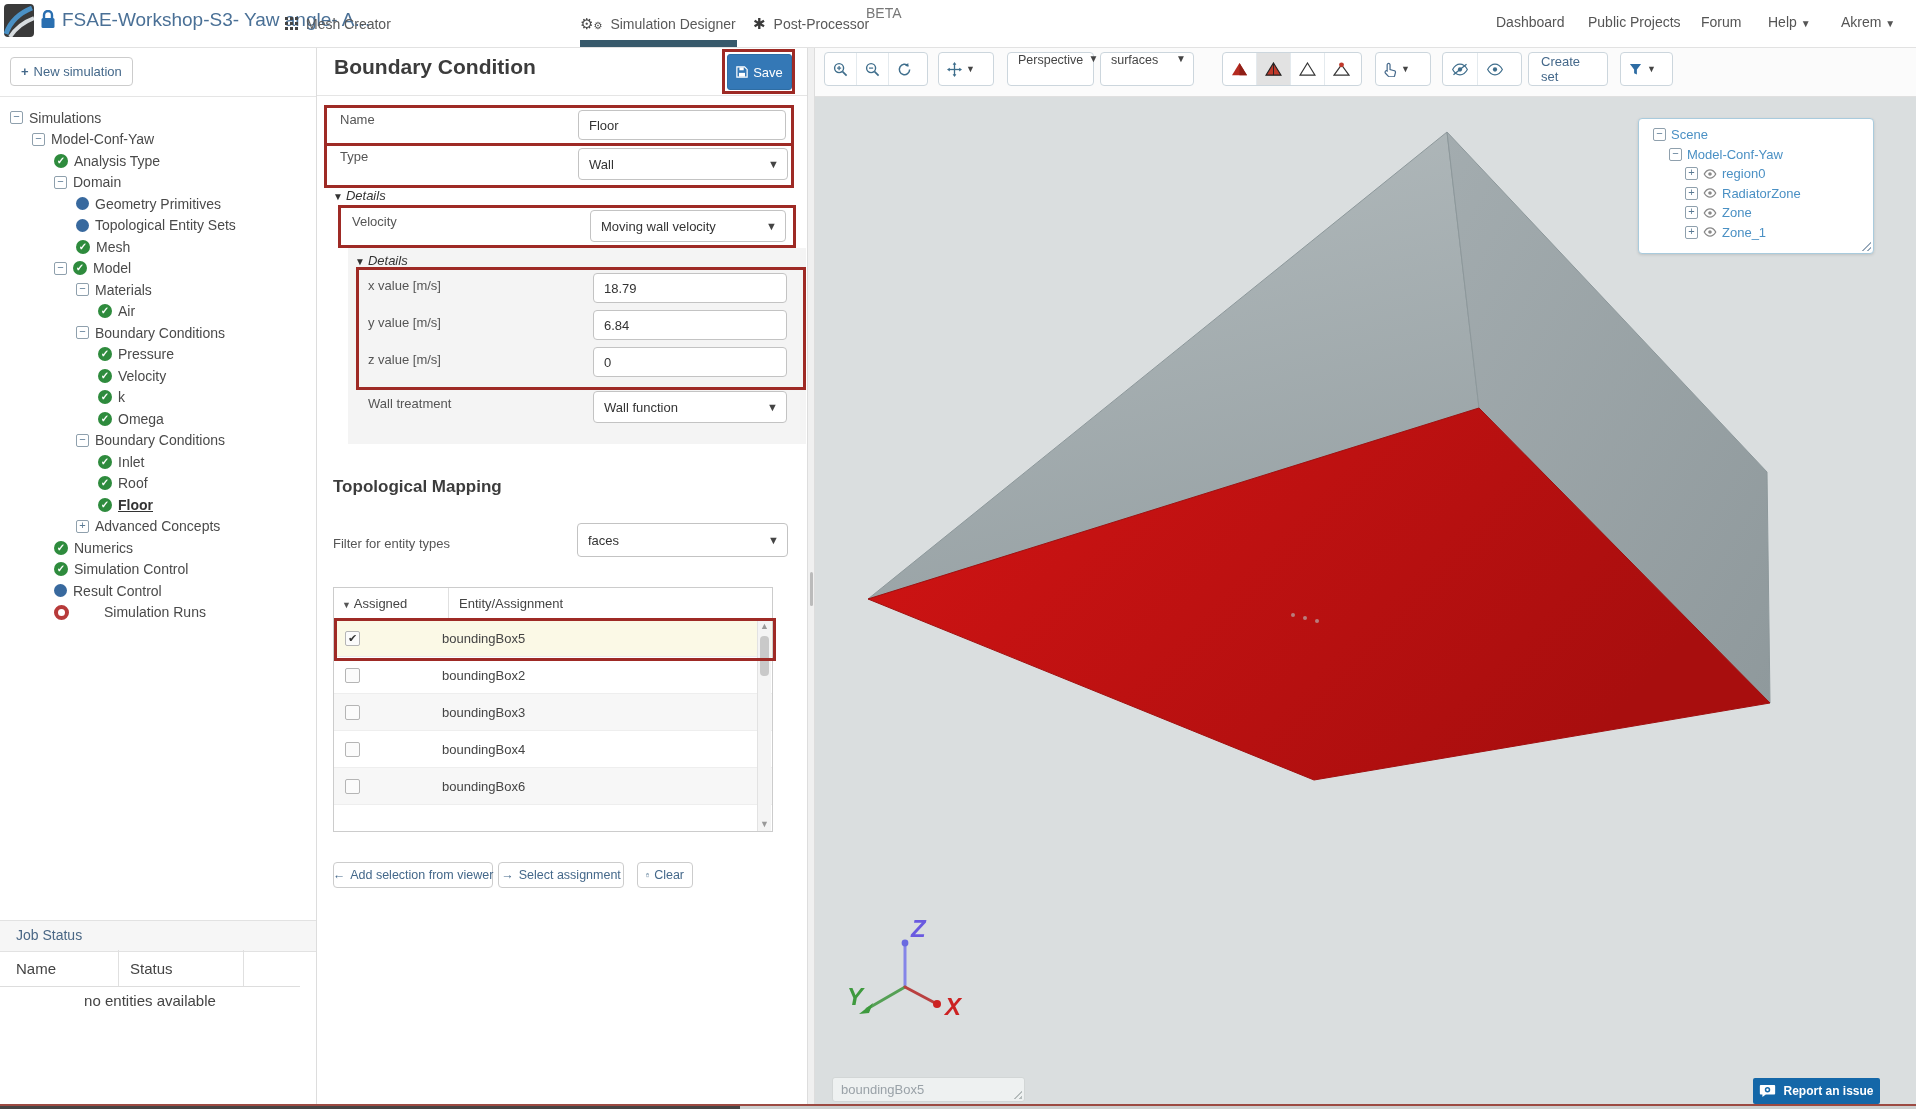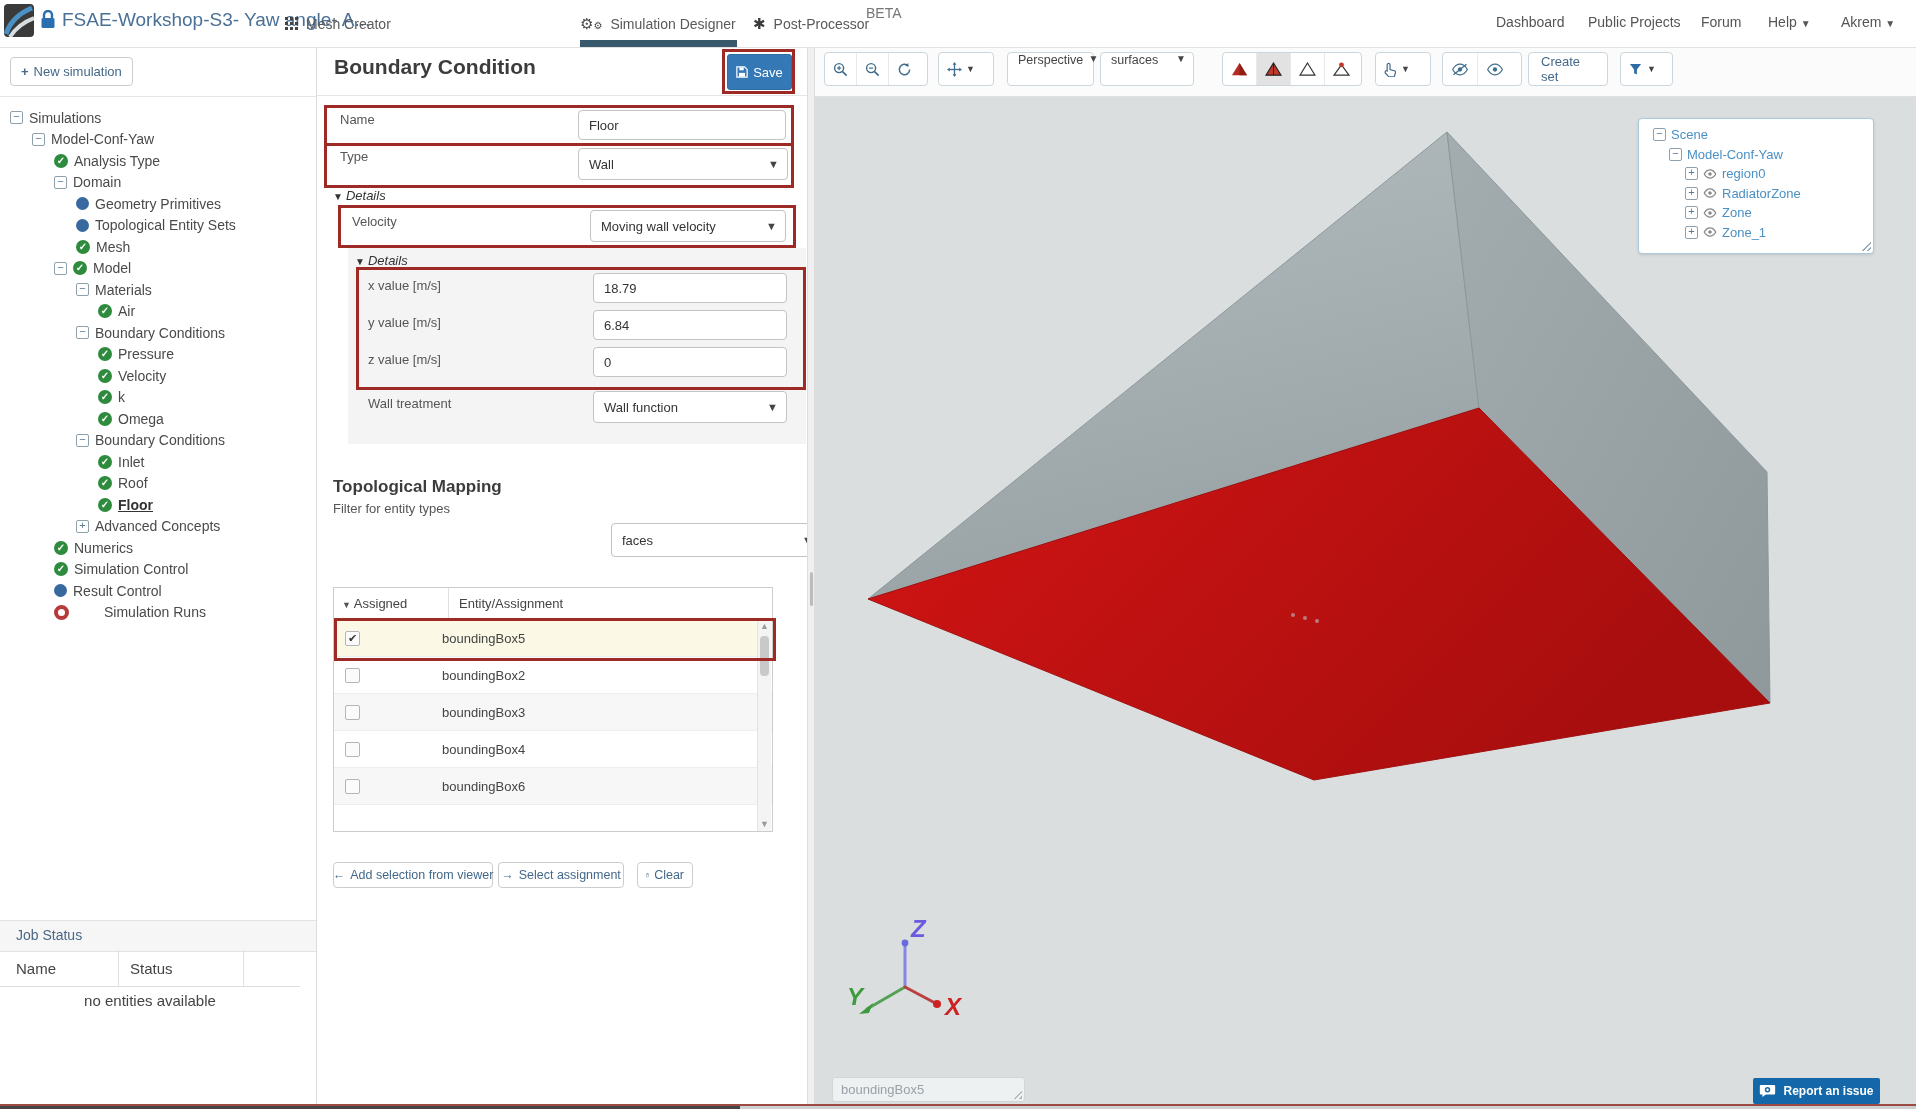--- a/index.html
+++ b/index.html
@@ -332,22 +332,22 @@
   <span class="field-label" style="left:51px;top:305px;">z value [m/s]</span>
   <input class="tinput" style="left: 276px; top: 300px; width: 194px;" value="0">
 
   <span class="field-label" style="left:51px;top:349px;">Wall treatment</span>
   <div class="tselect" style="left:276px;top:344px;width:194px;">
     <span>Wall function</span>
       <span class="caret">▼</span>
   </div>
 
   <div id="topo-title">Topological Mapping</div>
-  <span class="field-label" style="left:16px;top:454px;">Filter for entity types</span>
-  <div class="tselect" style="left:260px;top:476px;width:211px;height:34px;margin-left:34px;">
+  <span class="field-label" style="left:16px;top:489px;">Filter for entity types</span>
+  <div class="tselect" style="left:260px;top:476px;width:211px;height:34px;">
     <span>faces</span>
       <span class="caret">▼</span>
   </div>
 
   <div id="assign-table">
     <div id="assign-head">
       <span style="position:absolute;left:8px;top:8px;"><span style="font-size:9px;color:#555;">▼</span>
         <span>Assigned</span></span>
       <span class="hdiv"></span>
       <span style="position:absolute;left:125px;top:8px;">Entity/Assignment</span>

